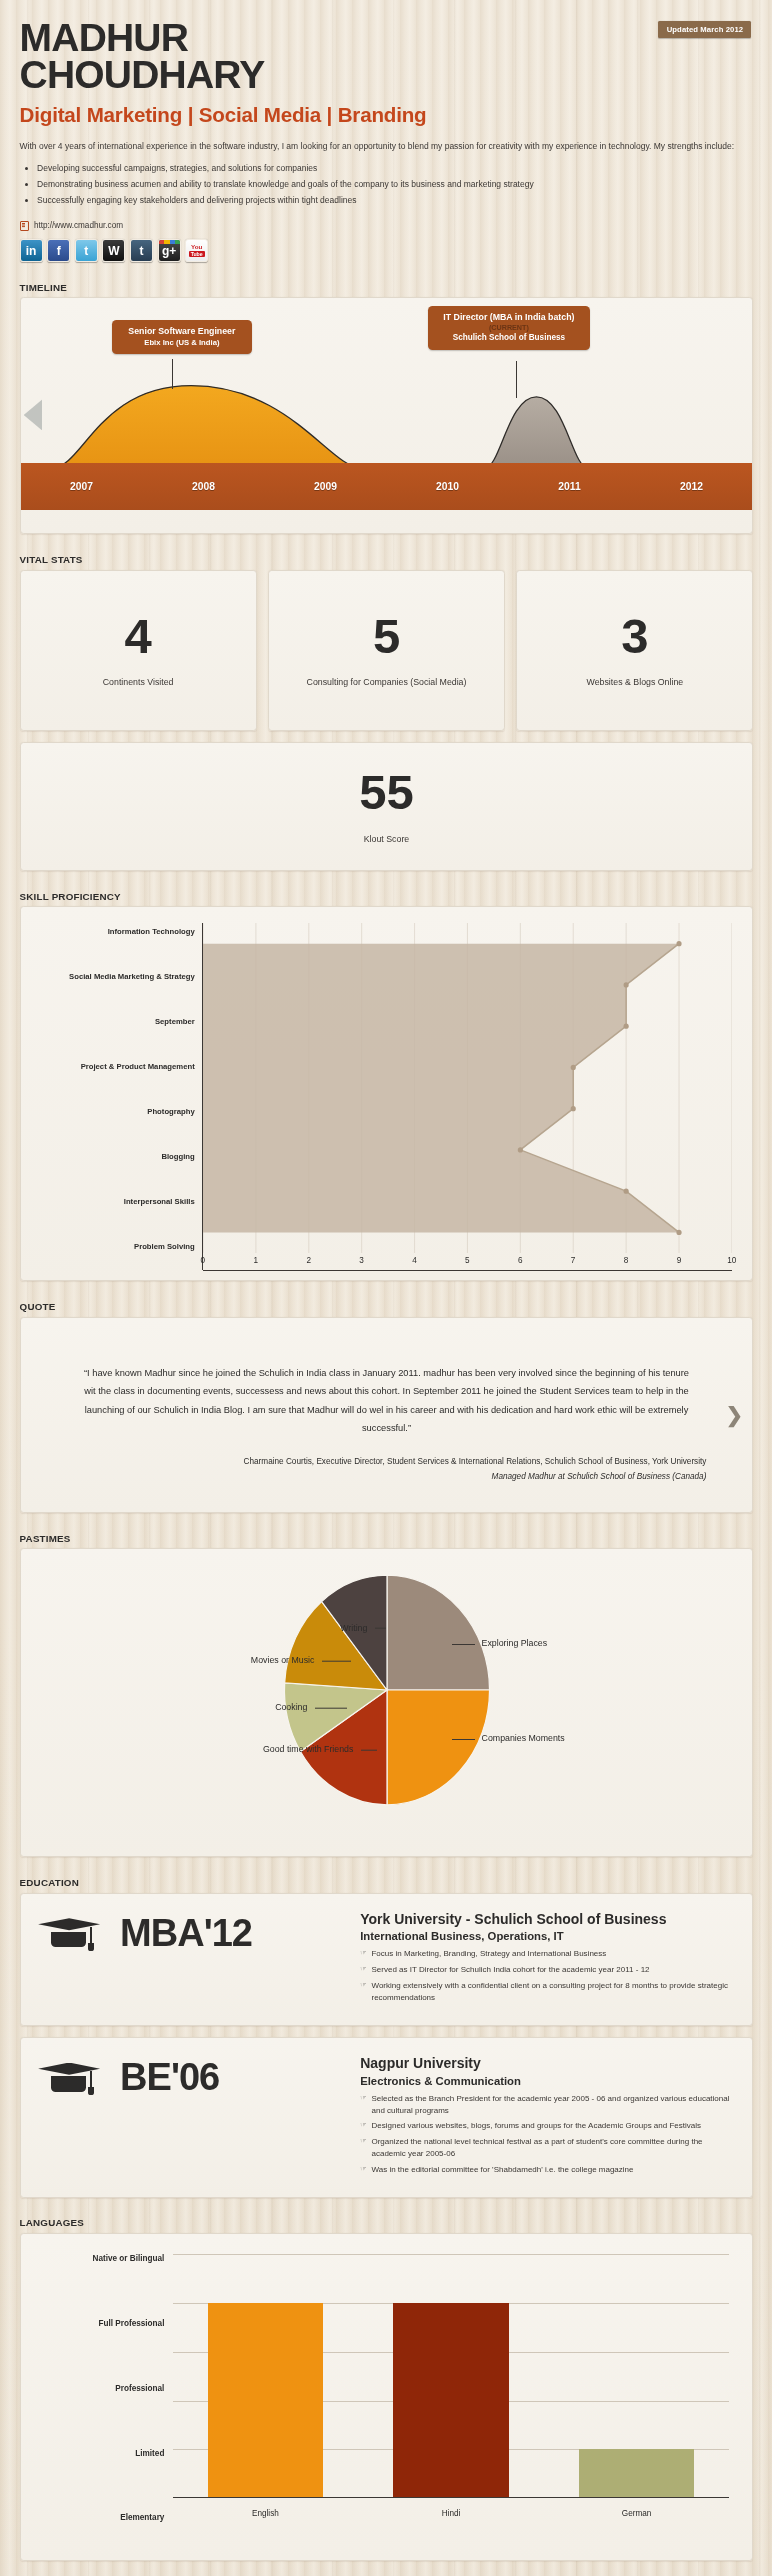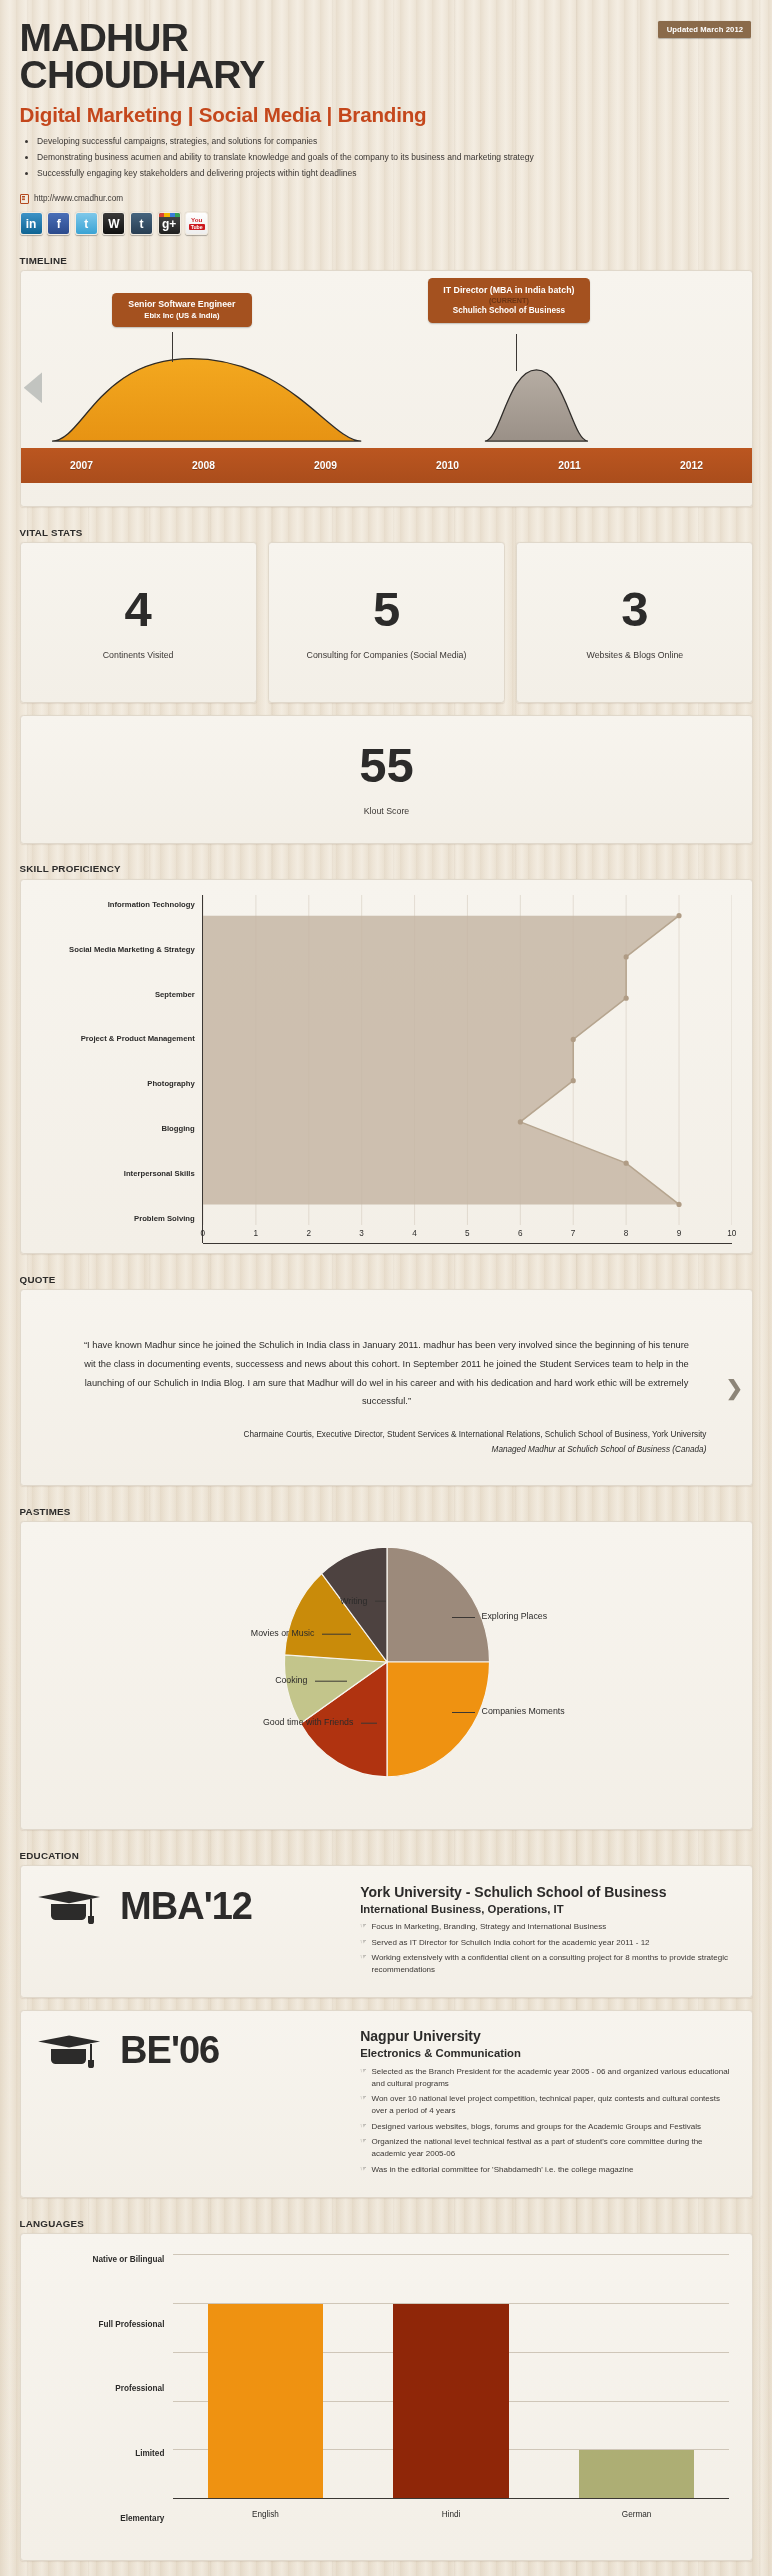--- a/index.html
+++ b/index.html
@@ -124,21 +124,21 @@
     text-align:center;
     padding:6.2px 9.3px;
     box-shadow:0 1px 1.5px rgba(0,0,0,.22);
     line-height:1.32;
   }
   .tl-badge .t1{font-size:8.8px;font-weight:bold;}
   .tl-badge .t2{font-size:7.2px;font-weight:bold;color:#6b3414;}
   .tl-badge .t3{font-size:8.8px;font-weight:bold;}
   .tl-stem{position:absolute;width:1px;background:#3b3734;}
   .tl-years{
-    position:absolute;left:0;right:0;bottom:23px;height:35px;
+    position:absolute;left:0;right:0;bottom:23px;height:47px;
     background:linear-gradient(180deg,#bb5620,#aa4d1c);
     display:flex;align-items:center;
   }
   .tl-years span{
     flex:1;text-align:center;color:#fff;font-weight:bold;font-size:10.3px;
     text-shadow:0 0.5px 0.5px rgba(0,0,0,.3);
   }
   .tl-arrow{
     position:absolute;left:3.1px;top:101px;width:18.5px;height:31px;
     background:#b9bcb8;clip-path:polygon(100% 0,100% 100%,0 50%);
@@ -229,20 +229,21 @@
 
 <div class="page">
 
   <div class="update-badge">Updated March 2012</div>
 
   <h1 class="name">
     <span class="ln">MADHUR</span>
     <span class="ln">CHOUDHARY</span>
   </h1>
   <div class="tagline">Digital Marketing | Social Media | Branding</div>
+  <p class="intro">With over 4 years of international experience in the software industry, I am looking for an opportunity to blend my passion for creativity with my experience in technology. My strengths include:</p>
   <ul class="strengths">
     <li>Developing successful campaigns, strategies, and solutions for companies</li>
     <li>Demonstrating business acumen and ability to translate knowledge and goals of the company to its business and marketing strategy</li>
     <li>Successfully engaging key stakeholders and delivering projects within tight deadlines</li>
   </ul>
   <div class="site-row">
     <span class="site-icon"></span>
     <span>http://www.cmadhur.com</span>
   </div>
   <div class="socials">
@@ -451,21 +452,20 @@
           <div class="base"></div>
           <div class="tassel"></div>
       </div>
       <div class="degree">BE'06</div>
     </div>
     <div class="edu-right">
       <div class="edu-school">Nagpur University</div>
       <div class="edu-major">Electronics &amp; Communication</div>
       <ul class="edu-bullets">
         <li>Selected as the Branch President for the academic year 2005 - 06 and organized various educational and cultural programs</li>
-        <li>Won over 10 national level project competition, technical paper, quiz contests and cultural contests over a period of 4 years</li>
         <li>Designed various websites, blogs, forums and groups for the Academic Groups and Festivals</li>
         <li>Organized the national level technical festival as a part of student's core committee during the academic year 2005-06</li>
         <li>Was in the editorial committee for 'Shabdamedh' i.e. the college magazine</li>
       </ul>
     </div>
   </div>
 
   <div class="sec-label">LANGUAGES</div>
   <div class="card langs">
     <div class="lang-grid">

